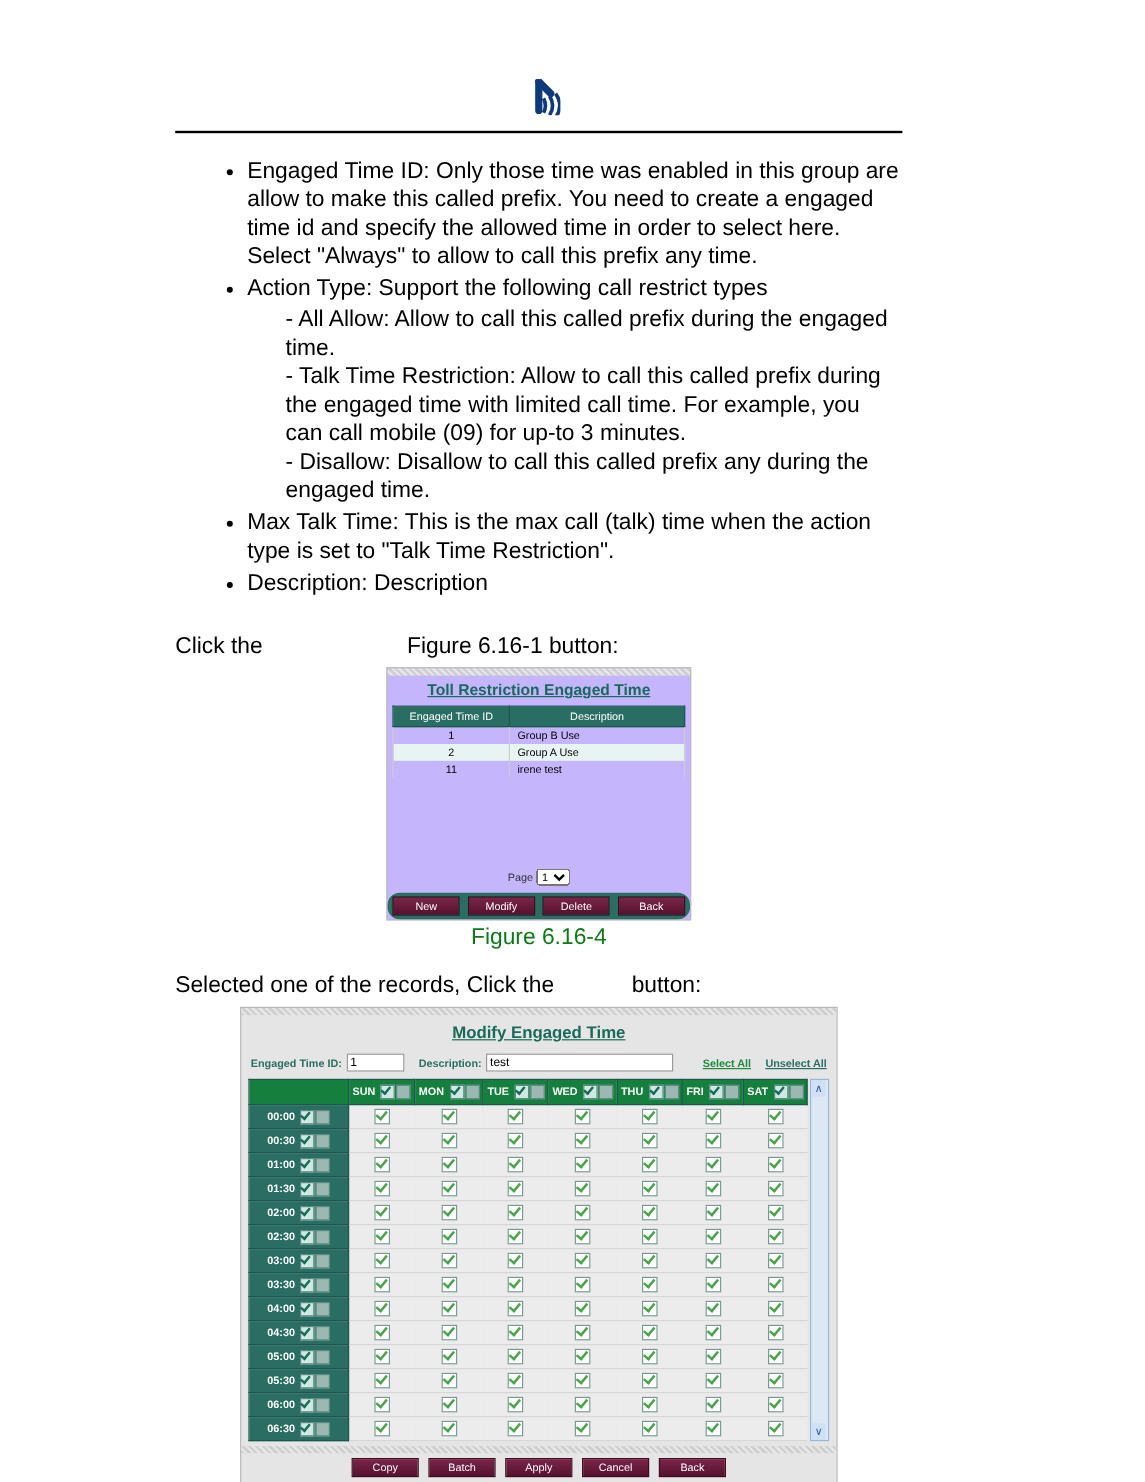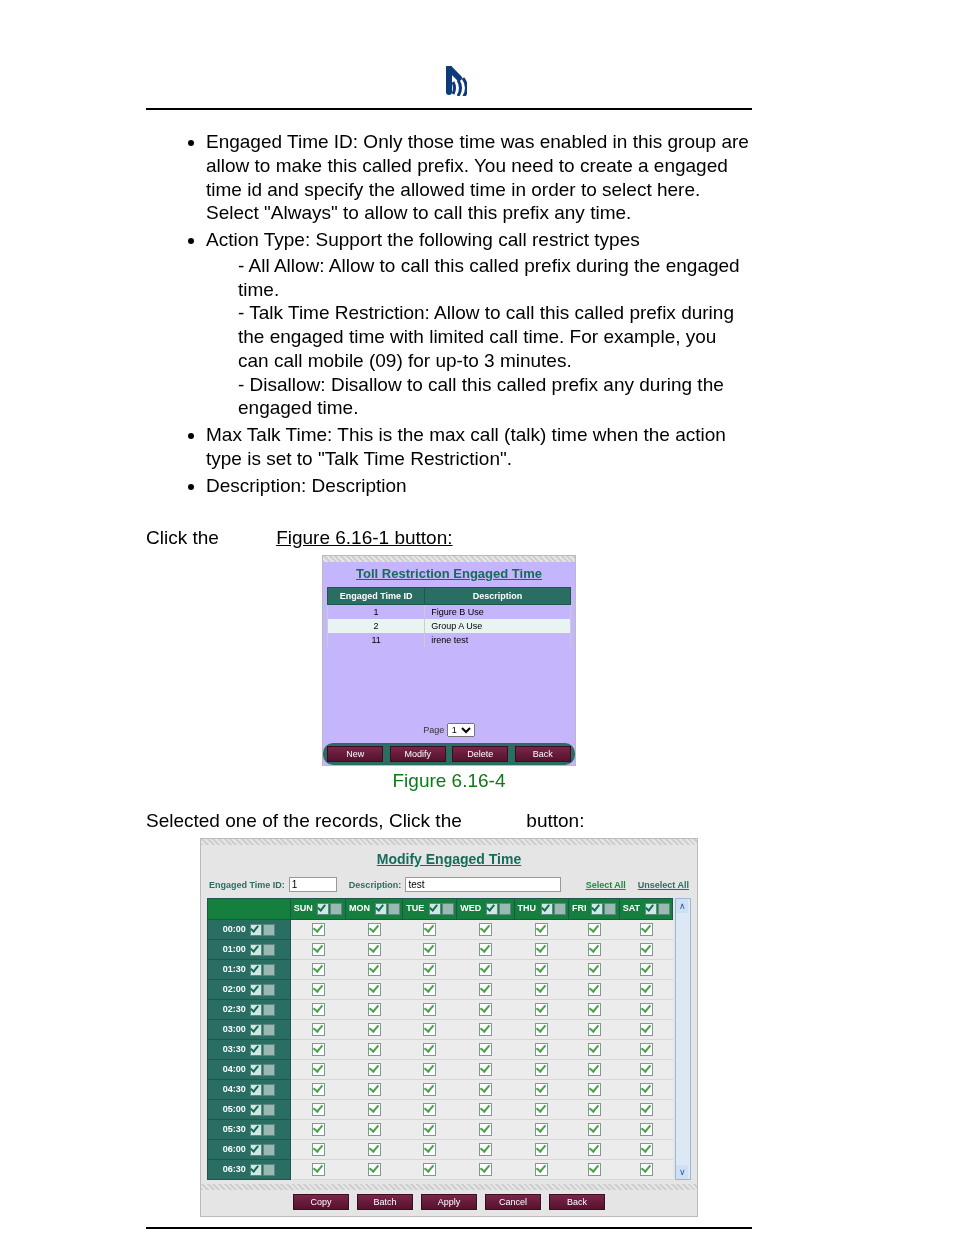--- a/index.html
+++ b/index.html
@@ -41,21 +41,21 @@
     margin: 2px 0;
   }
   ul.dashes > li::before {
     content: "- ";
   }
   .click-line {
     margin: 30px 130px 6px 130px;
     font-size: 19px;
   }
   .click-line span.left { display:inline-block; }
-  .click-line span.right { display:inline-block; margin-left: 52px; text-decoration: underline; }
+  .click-line span.right { display:inline-block; margin-left: 115px; }
 
   
   .panel1 {
     width: 252px;
     margin: 4px auto 4px auto;
     background: #c4b5fd;
     border: 1px solid #bbb;
     font-family: Verdana, Arial, sans-serif;
   }
   .dots-border {
@@ -72,21 +72,21 @@
   }
   .panel1-table {
     margin: 0 4px;
     border-collapse: collapse;
     width: calc(100% - 8px);
     font-size: 9px;
   }
   .panel1-table th {
     background: #2a6e63;
     color: #fff;
-    font-weight: bold;
+    font-weight: normal;
     padding: 3px 6px;
     text-align: center;
     border: 1px solid #1d564d;
   }
   .panel1-table td {
     padding: 2px 6px;
     border-left: 1px solid #ccc;
     border-right: 1px solid #ccc;
   }
   .panel1-table tr.alt { background: #e8f4f2; }
@@ -301,21 +301,21 @@
   <table class="panel1-table">
     <thead>
       <tr>
         <th style="width:40%">Engaged Time ID</th>
         <th>Description</th>
       </tr>
     </thead>
     <tbody id="p1-body">
           <tr>
             <td style="text-align: center;">1</td>
-            <td>Figure B Use</td>
+            <td>Group B Use</td>
           </tr>
           <tr class="alt">
             <td style="text-align: center;">2</td>
             <td>Group A Use</td>
           </tr>
           <tr>
             <td style="text-align: center;">11</td>
             <td>irene test</td>
           </tr>
         </tbody>
@@ -400,20 +400,33 @@
                   </span></td>
                 <td><span class="chk"></span></td>
                 <td><span class="chk"></span></td>
                 <td><span class="chk"></span></td>
                 <td><span class="chk"></span></td>
                 <td><span class="chk"></span></td>
                 <td><span class="chk"></span></td>
                 <td><span class="chk"></span></td>
               </tr>
               <tr>
+                <td class="timecell">00:30 <span class="mini-icons">
+                    <span class="mini-ic check"></span>
+                    <span class="mini-ic box"></span>
+                  </span></td>
+                <td><span class="chk"></span></td>
+                <td><span class="chk"></span></td>
+                <td><span class="chk"></span></td>
+                <td><span class="chk"></span></td>
+                <td><span class="chk"></span></td>
+                <td><span class="chk"></span></td>
+                <td><span class="chk"></span></td>
+              </tr>
+              <tr>
                 <td class="timecell">01:00 <span class="mini-icons">
                     <span class="mini-ic check"></span>
                     <span class="mini-ic box"></span>
                   </span></td>
                 <td><span class="chk"></span></td>
                 <td><span class="chk"></span></td>
                 <td><span class="chk"></span></td>
                 <td><span class="chk"></span></td>
                 <td><span class="chk"></span></td>
                 <td><span class="chk"></span></td>

